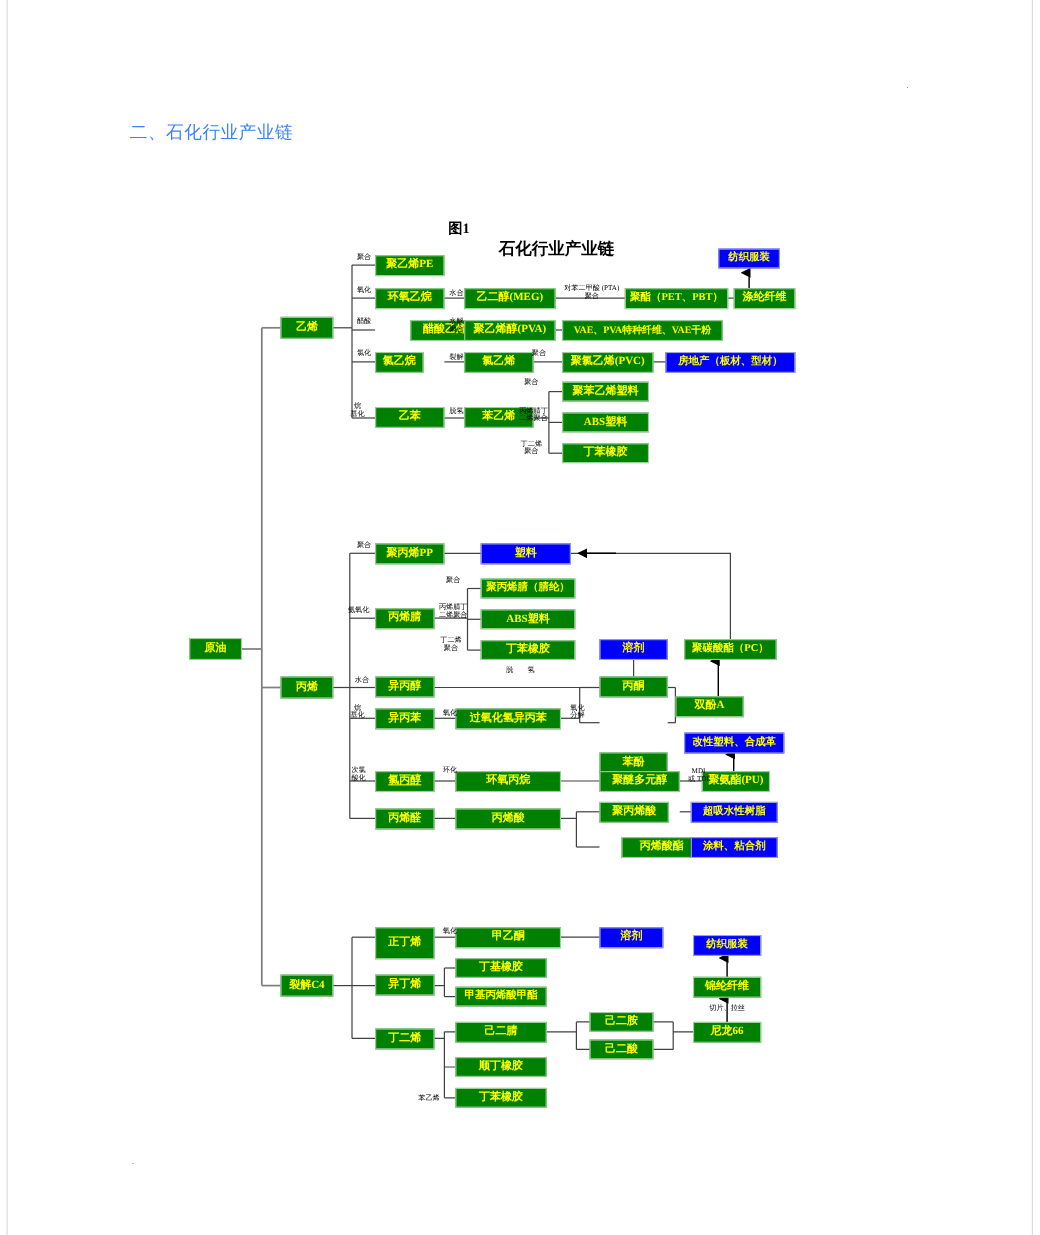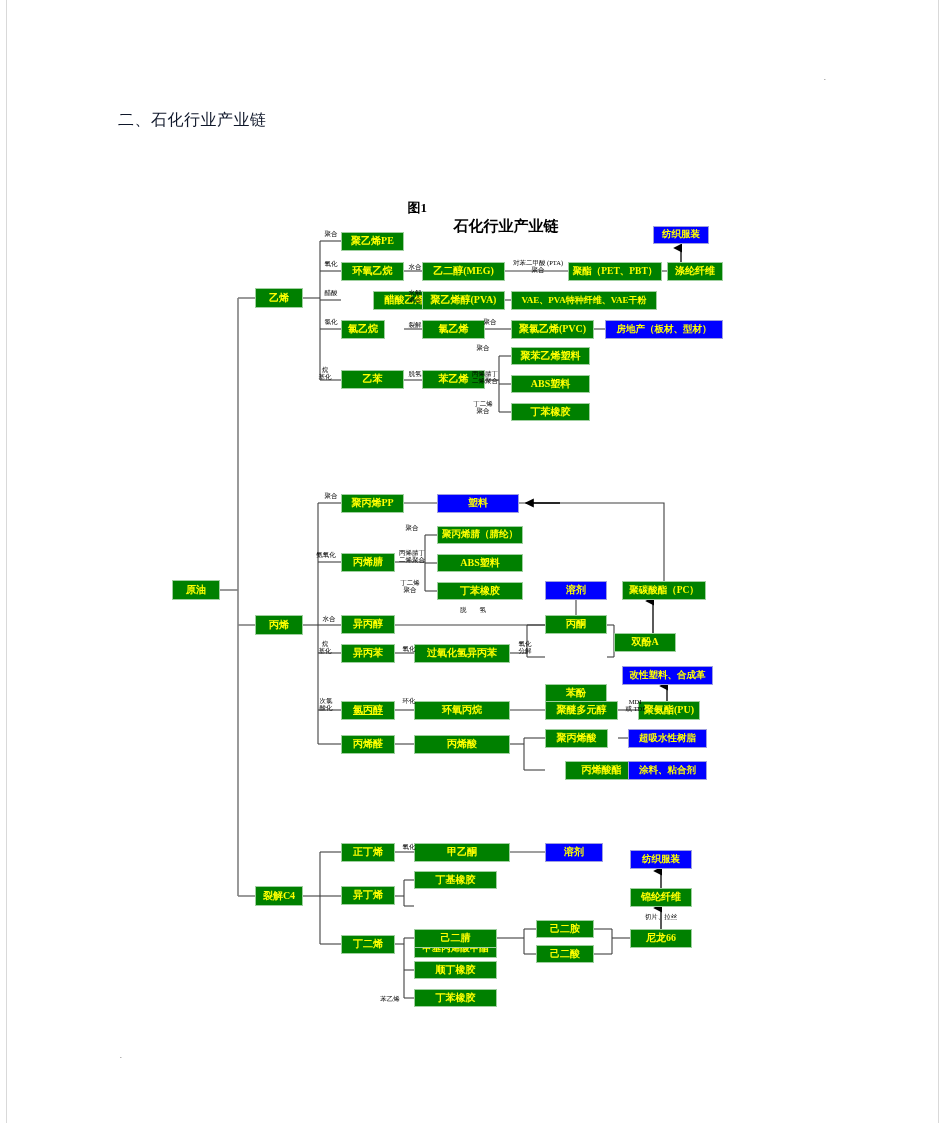--- a/index.html
+++ b/index.html
@@ -8,21 +8,21 @@
     background:#ffffff;
     font-family:"Liberation Serif","DejaVu Serif",serif;
     position:relative;
     overflow:hidden;
   }
   .page-border-left{position:absolute;left:0;top:0;width:6px;height:1123px;background:#ffffff;border-right:1px solid #d9d9d9;}
   .page-border-right{position:absolute;right:0;top:0;width:6px;height:1123px;background:#ffffff;border-left:1px solid #d9d9d9;}
 
   .section-heading{
     position:absolute;left:118px;top:110px;
-    font-size:16px;color:#0f172a;letter-spacing:.5px;
+    font-size:16px;color:#3b82f6;letter-spacing:.5px;
     font-family:"Liberation Serif","DejaVu Serif",serif;
   }
   .fig-caption{
     position:absolute;left:400px;top:182px;
     font-size:15px;color:#000;font-weight:bold;
     white-space:pre;
   }
   .fig-caption .num{font-weight:bold;font-size:13px;}
 
   .dot-mark{position:absolute;font-size:7px;color:#333;}
@@ -246,26 +246,26 @@
     <div class="node green" style="left: 414px; top: 701px; width: 96px; height: 19px; font-size: 10px;">环氧丙烷</div>
     <div class="node green" style="left: 545px; top: 701px; width: 73px; height: 19px; font-size: 10px;">聚醚多元醇</div>
     <div class="node green" style="left: 638px; top: 701px; width: 62px; height: 19px; font-size: 10px;">聚氨酯(PU)</div>
     <div class="node green" style="left: 341px; top: 735px; width: 54px; height: 19px; font-size: 10px;">丙烯醛</div>
     <div class="node green" style="left: 414px; top: 735px; width: 96px; height: 19px; font-size: 10px;">丙烯酸</div>
     <div class="node green" style="left: 545px; top: 729px; width: 63px; height: 19px; font-size: 10px;">聚丙烯酸</div>
     <div class="node blue" style="left: 628px; top: 729px; width: 79px; height: 19px; font-size: 9.5px;">超吸水性树脂</div>
     <div class="node green" style="left: 565px; top: 761px; width: 73px; height: 19px; font-size: 10px;">丙烯酸酯</div>
     <div class="node blue" style="left: 628px; top: 761px; width: 79px; height: 19px; font-size: 9.5px;">涂料、粘合剂</div>
     <div class="node green" style="left: 255px; top: 886px; width: 48px; height: 20px; font-size: 10px;">裂解C4</div>
-    <div class="node green" style="left: 341px; top: 843px; width: 54px; height: 19px; font-size: 10px;">正丁烯</div>
+    <div class="node green" style="left: 341px; top: 843px; width: 54px; height: 29px; font-size: 10px;">正丁烯</div>
     <div class="node green" style="left: 414px; top: 843px; width: 96px; height: 19px; font-size: 10px;">甲乙酮</div>
     <div class="node blue" style="left: 545px; top: 843px; width: 58px; height: 19px; font-size: 10px;">溶剂</div>
     <div class="node green" style="left: 341px; top: 886px; width: 54px; height: 19px; font-size: 10px;">异丁烯</div>
     <div class="node green" style="left: 414px; top: 871px; width: 83px; height: 18px; font-size: 10px;">丁基橡胶</div>
-    <div class="node green" style="left: 414px; top: 897px; width: 83px; height: 18px; font-size: 9.5px; margin-top: 43px;">甲基丙烯酸甲酯</div>
+    <div class="node green" style="left: 414px; top: 897px; width: 83px; height: 18px; font-size: 9.5px;">甲基丙烯酸甲酯</div>
     <div class="node green" style="left: 341px; top: 935px; width: 54px; height: 19px; font-size: 10px;">丁二烯</div>
     <div class="node green" style="left: 414px; top: 929px; width: 83px; height: 19px; font-size: 10px;">己二腈</div>
     <div class="node green" style="left: 536px; top: 920px; width: 58px; height: 18px; font-size: 10px;">己二胺</div>
     <div class="node green" style="left: 536px; top: 945px; width: 58px; height: 18px; font-size: 10px;">己二酸</div>
     <div class="node green" style="left: 630px; top: 929px; width: 62px; height: 19px; font-size: 10px;">尼龙66</div>
     <div class="node green" style="left: 630px; top: 888px; width: 62px; height: 19px; font-size: 10px;">锦纶纤维</div>
     <div class="node blue" style="left: 630px; top: 850px; width: 62px; height: 19px; font-size: 9.5px;">纺织服装</div>
     <div class="node green" style="left: 414px; top: 961px; width: 83px; height: 18px; font-size: 10px;">顺丁橡胶</div>
     <div class="node green" style="left: 414px; top: 989px; width: 83px; height: 18px; font-size: 10px;">丁苯橡胶</div>
     <div class="elabel" style="left: 318px; top: 230px; width: 26px;">聚合</div>

